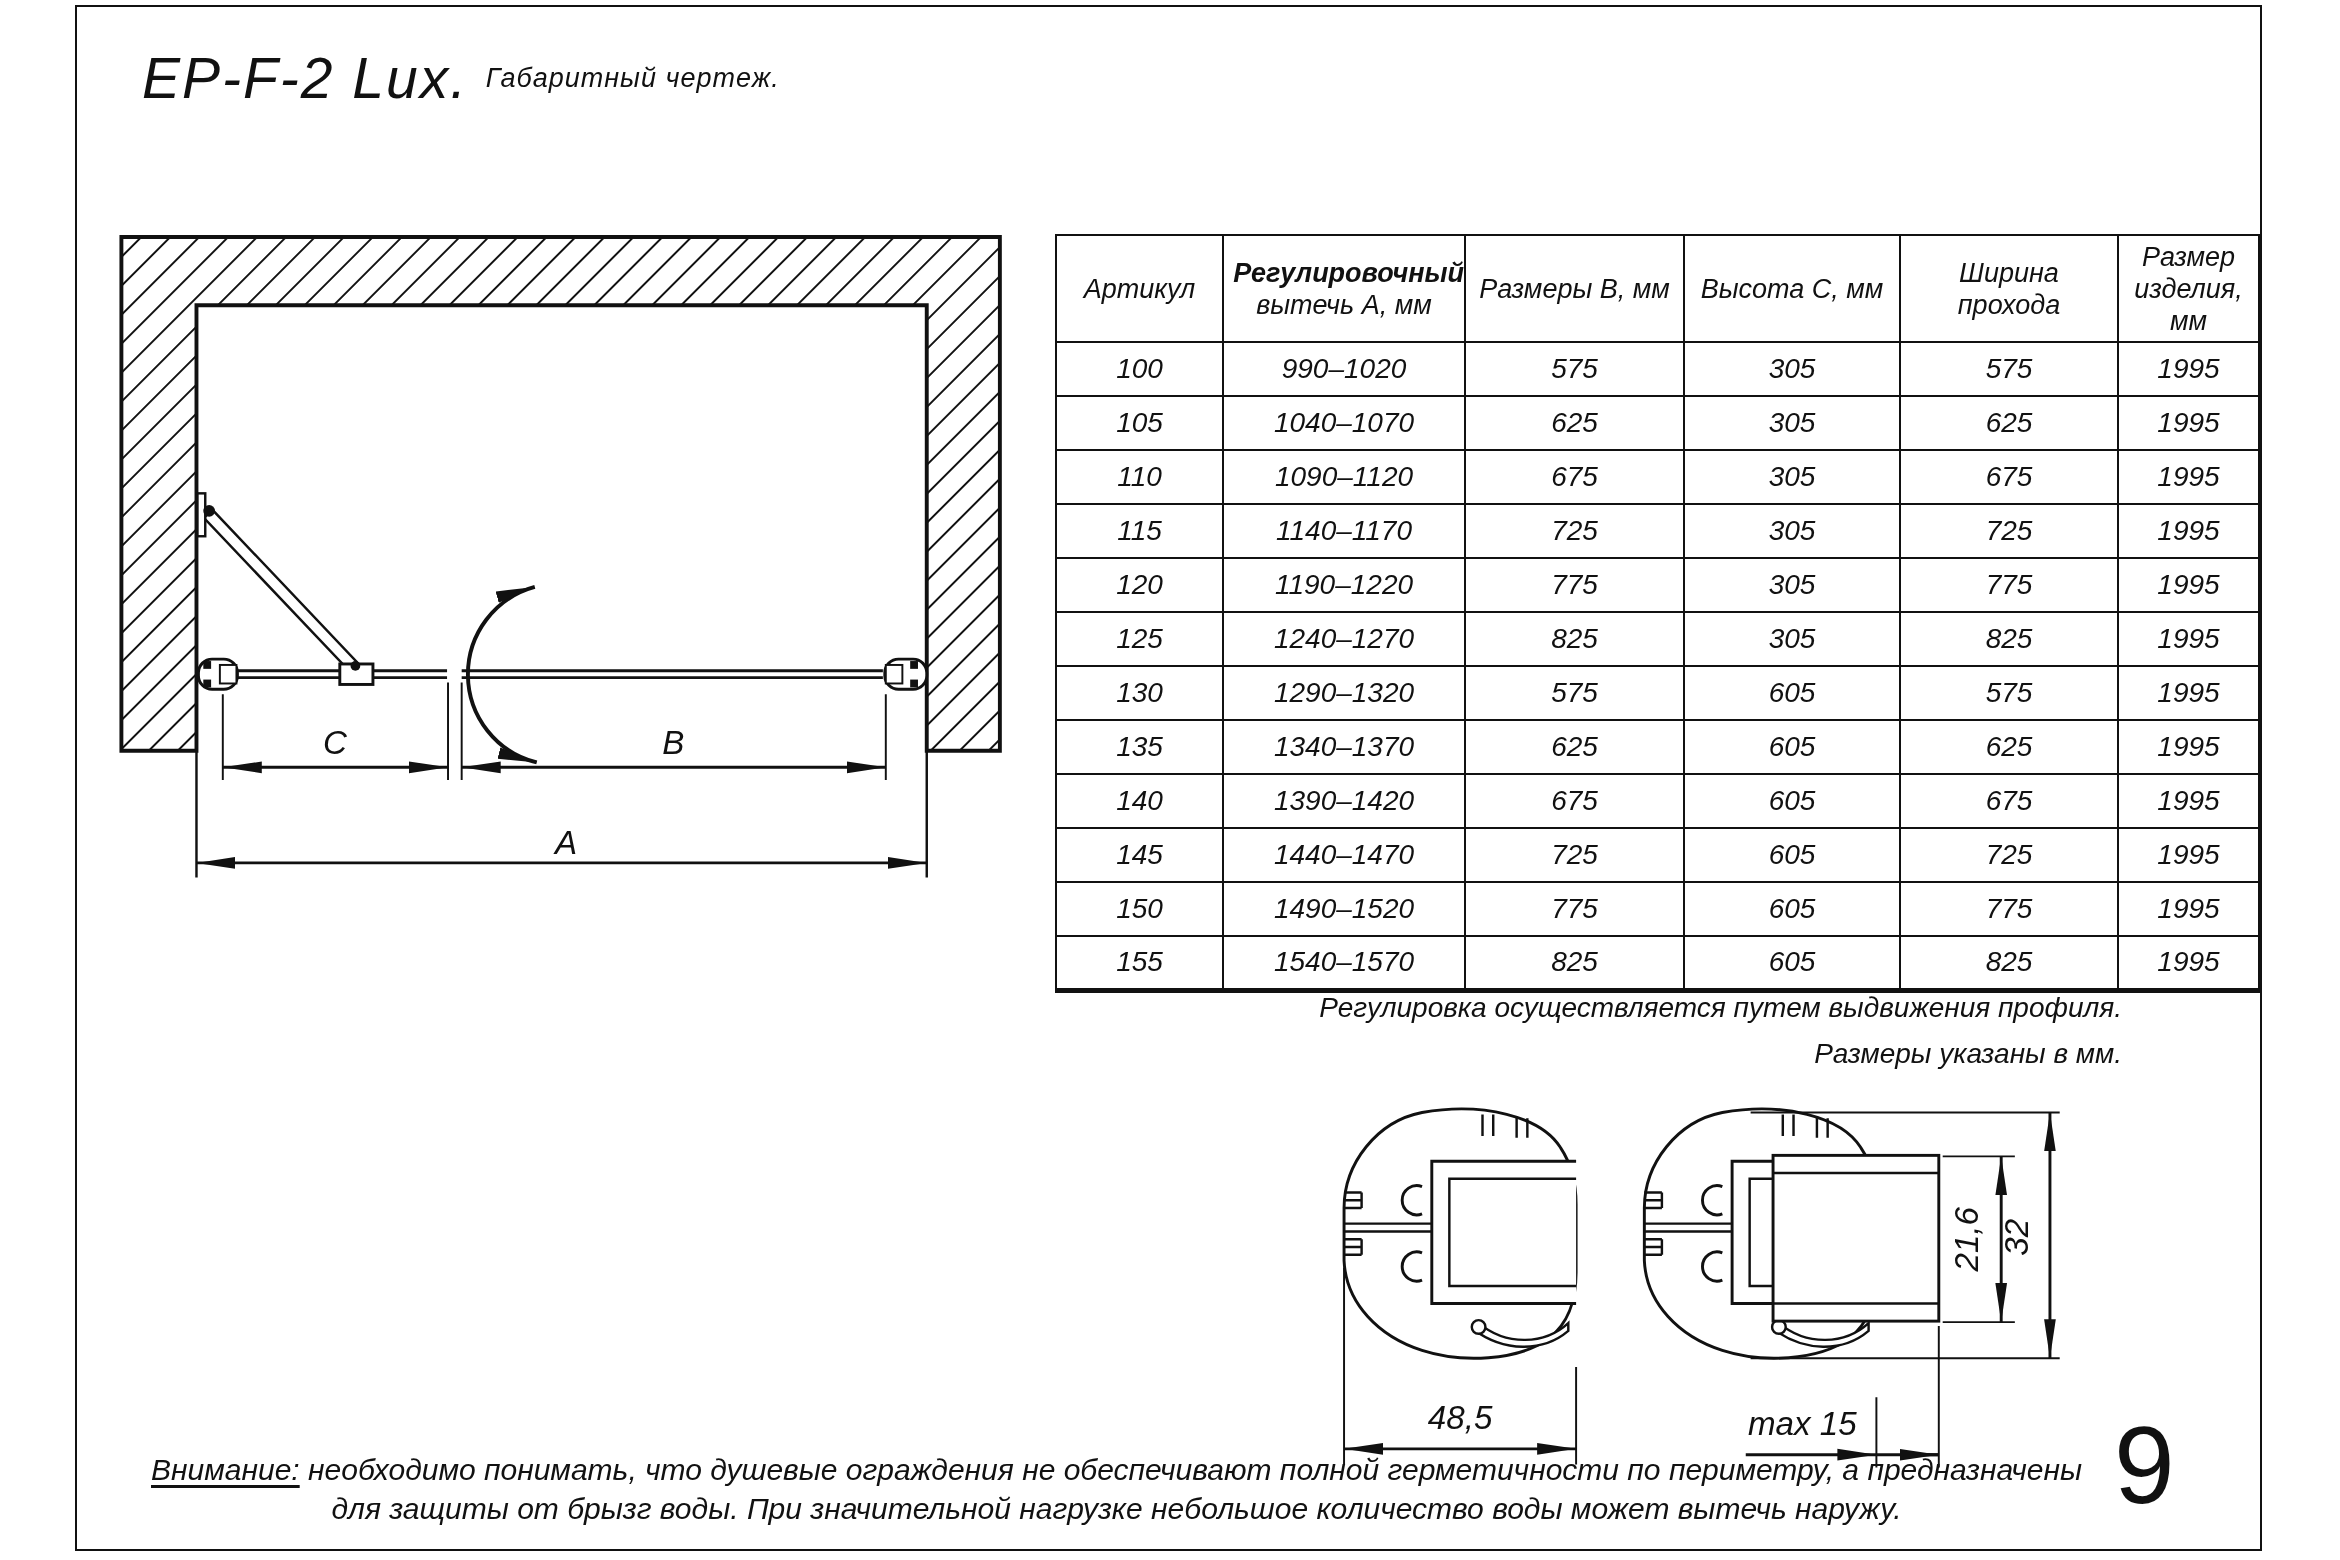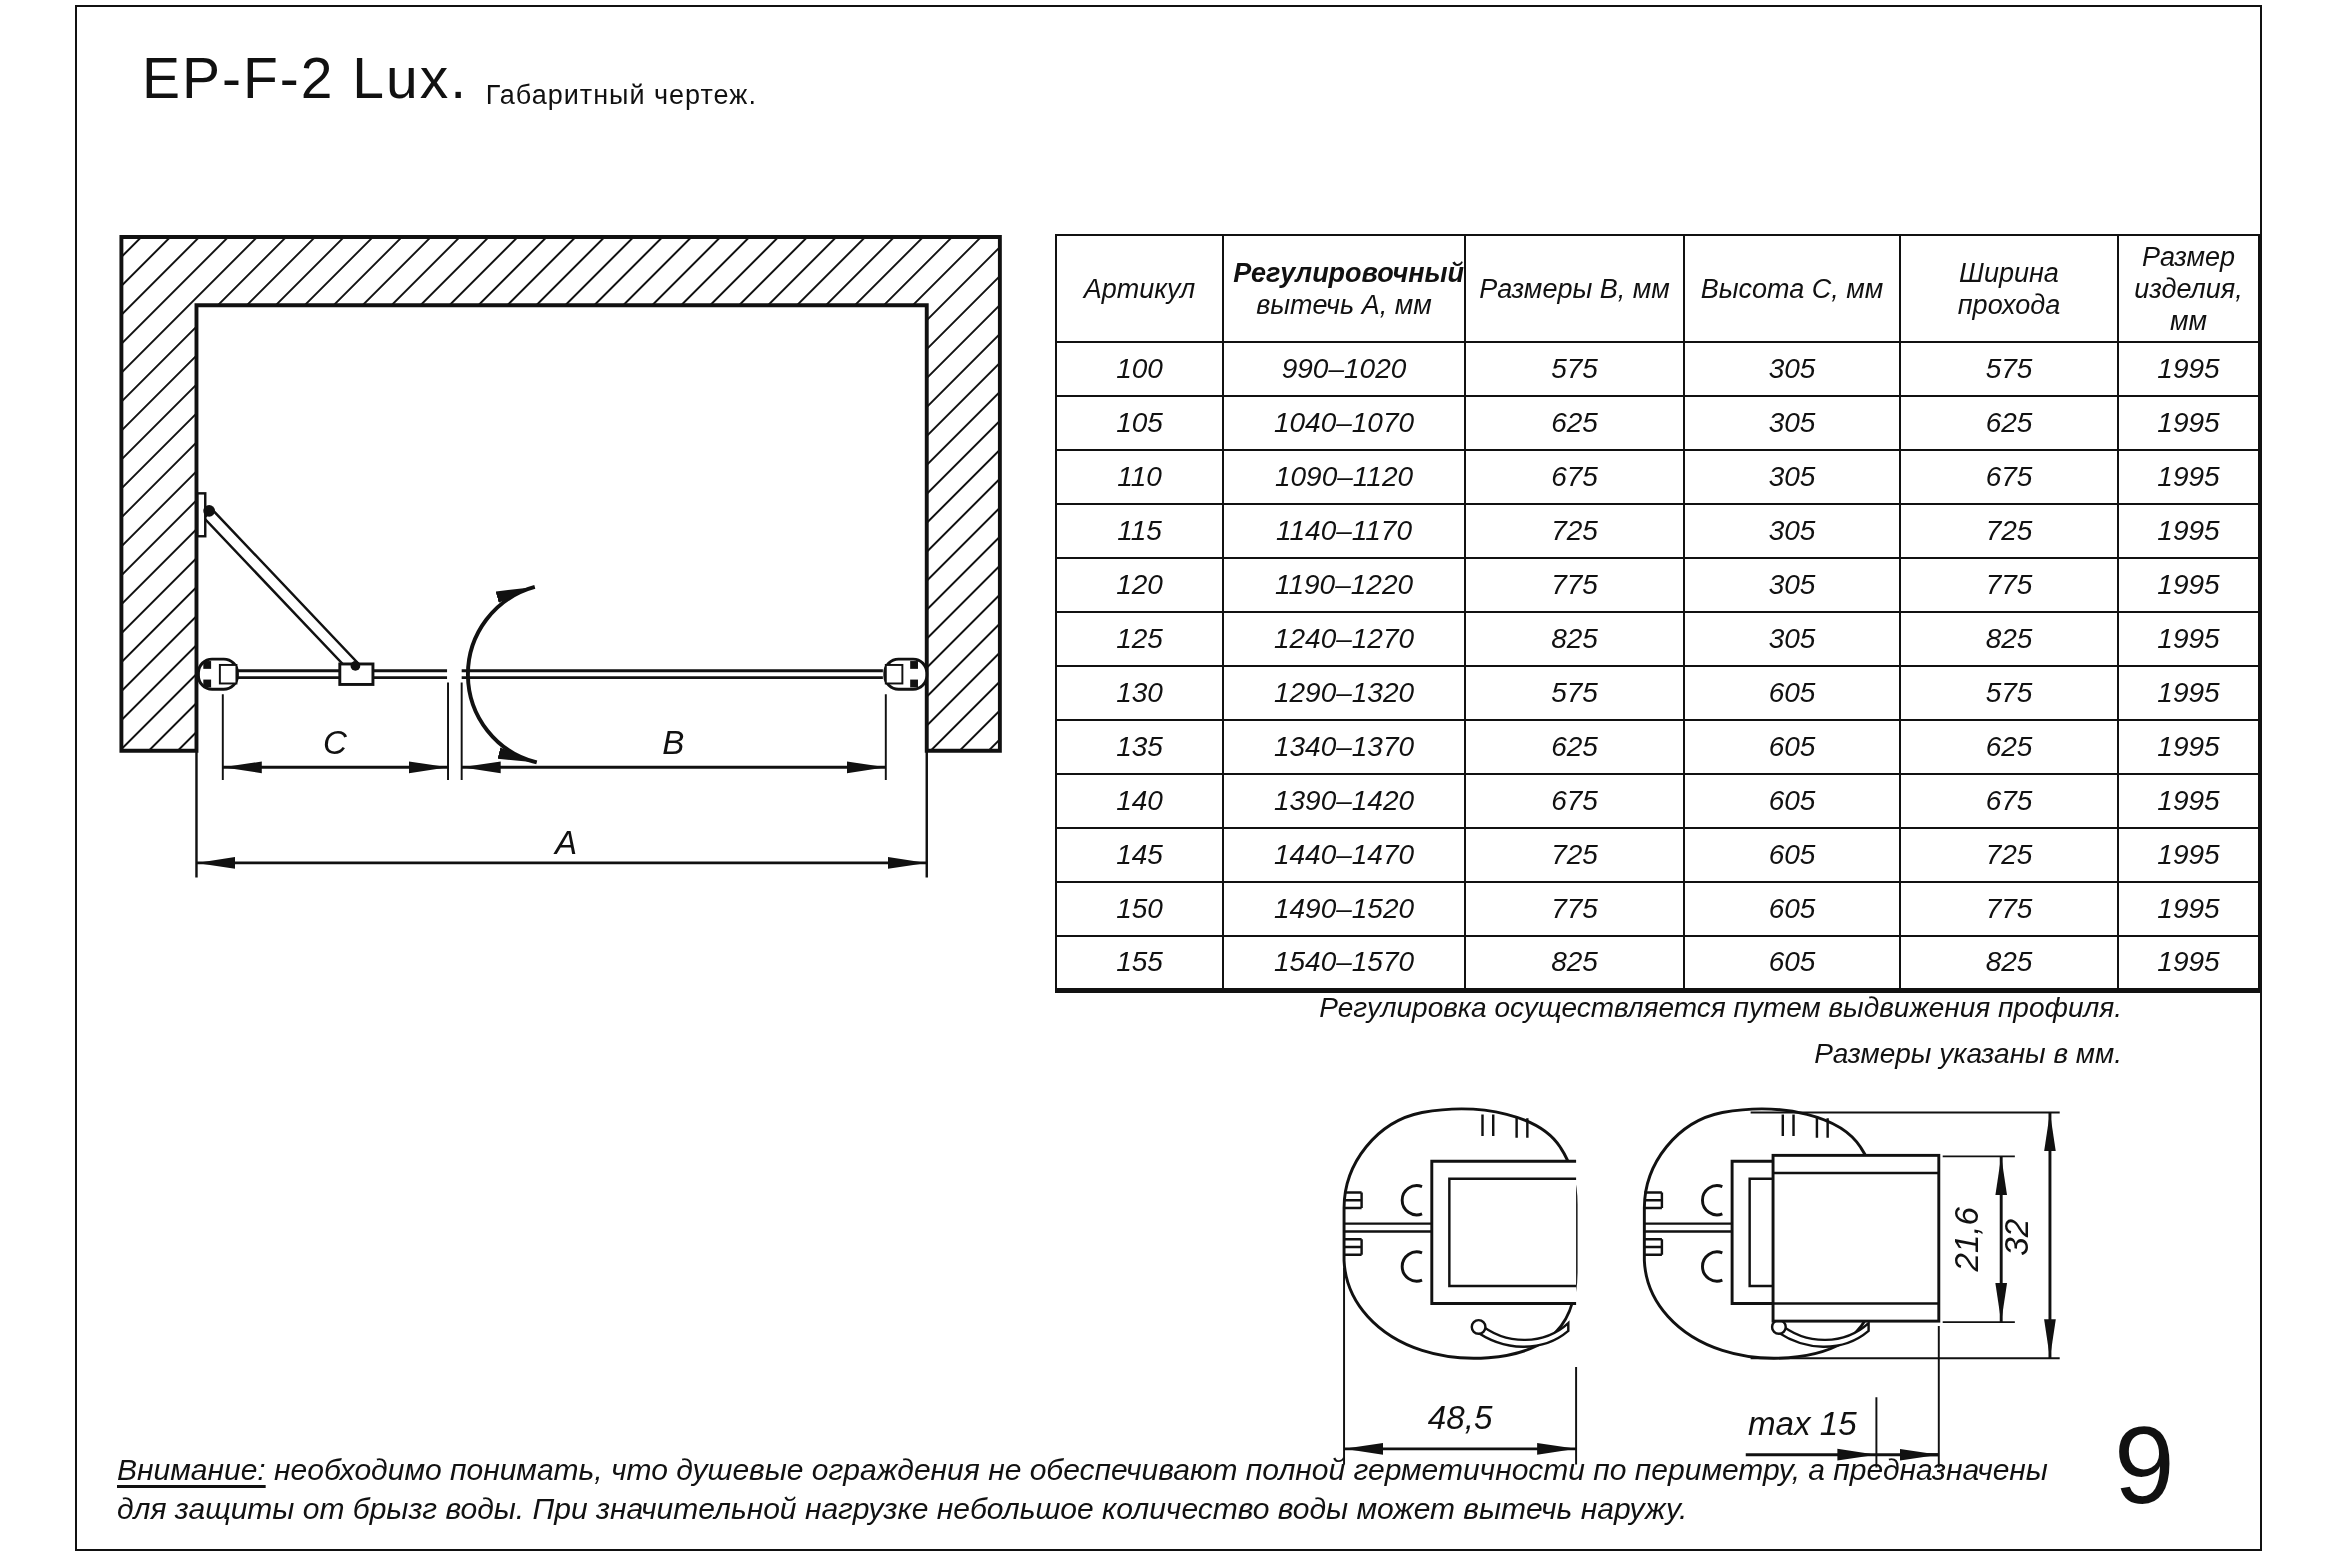--- a/index.html
+++ b/index.html
@@ -1,21 +1,21 @@
 <!DOCTYPE html>
 <html><head>
 <meta charset="utf-8">
 <style>
   html,body{margin:0;padding:0;background:#fff;}
   .page{position:relative;width:2341px;height:1560px;background:#fff;overflow:hidden;
         font-family:"Liberation Sans",sans-serif;color:#111;}
   .frame{position:absolute;left:75px;top:4.9px;width:2187px;height:1546px;
          border:2.9px solid #111;box-sizing:border-box;}
-  .title{position:absolute;left:142px;top:45px;display:flex;align-items:flex-end;gap:17.6px;
-         white-space:nowrap;}
+  .title{position:absolute;left:142px;top:45px;display:flex;align-items:center;gap:17.6px;
+         font-style:italic;white-space:nowrap;}
   .t-main{font-size:57px;letter-spacing:2px;}
   .t-sub{font-size:27px;letter-spacing:1px;}
   svg.draw{position:absolute;left:0;top:0;}
   .svglabel{font-family:"Liberation Sans",sans-serif;font-style:italic;font-size:34px;fill:#111;}
   
   .dim-table{position:absolute;left:1055px;top:234px;width:1203px;border-collapse:collapse;
              table-layout:fixed;font-style:italic;}
   .dim-table th,.dim-table td{border:2.9px solid #111;text-align:center;vertical-align:middle;
              padding:0;overflow:hidden;}
   .dim-table{border:2.9px solid #111;border-bottom:5.9px solid #111;}
@@ -23,21 +23,21 @@
   .dim-table th{font-weight:normal;font-size:27px;line-height:32px;white-space:pre-line;}
   .dim-table th .b{font-weight:bold;display:block;text-align:right;}
   .dim-table th .r{display:block;}
   .dim-table tbody tr{height:54px;}
   .dim-table td{font-size:28px;}
   
   .notes{position:absolute;right:219px;top:985px;text-align:right;font-style:italic;
          font-size:28px;line-height:46px;white-space:nowrap;}
   
   .warning{position:absolute;left:117px;top:1450px;width:1999px;font-style:italic;
-           font-size:30px;line-height:39px;white-space:nowrap;}
+           font-size:30px;line-height:39px;white-space:nowrap;text-align:center;}
   .warning .u{text-decoration:underline;text-underline-offset:4.9px;}
   .pagenum{position:absolute;left:2114px;top:1411px;font-size:109px;line-height:1;
            font-style:normal;}
 </style>
 </head>
 <body>
 
 <div class="page">
 
   <div class="frame"></div>

